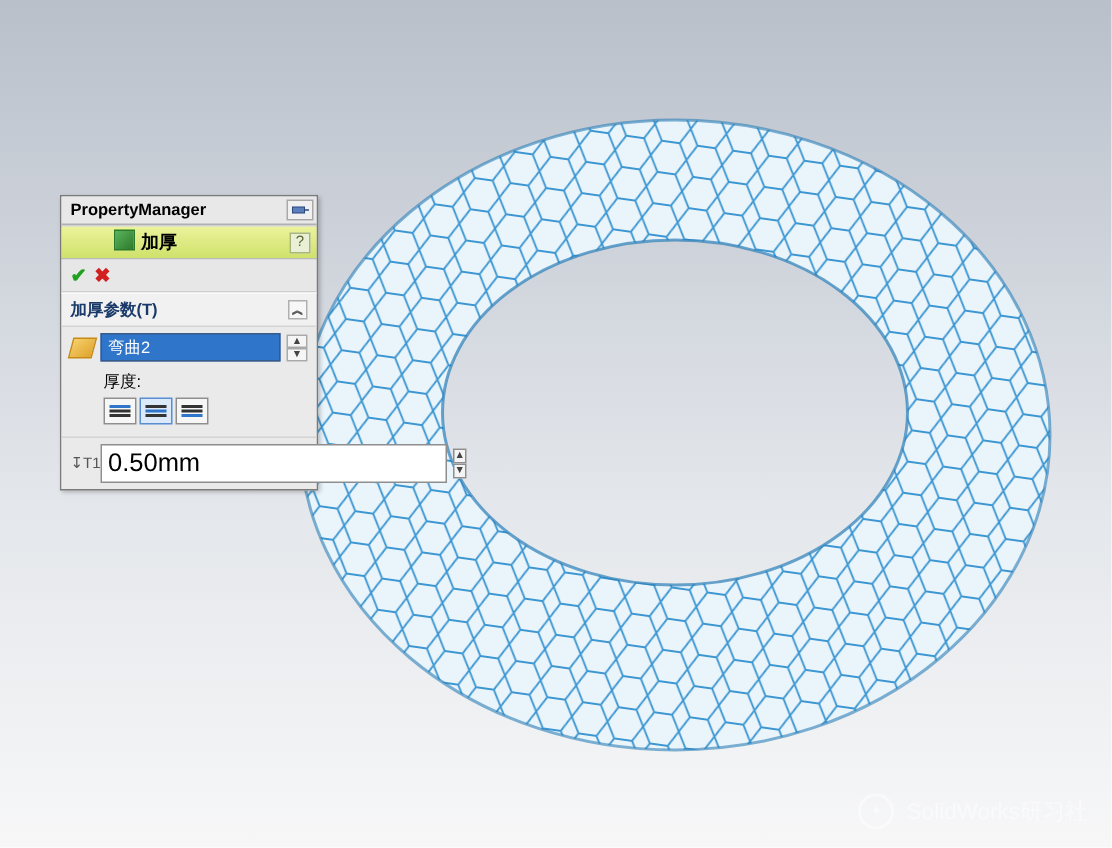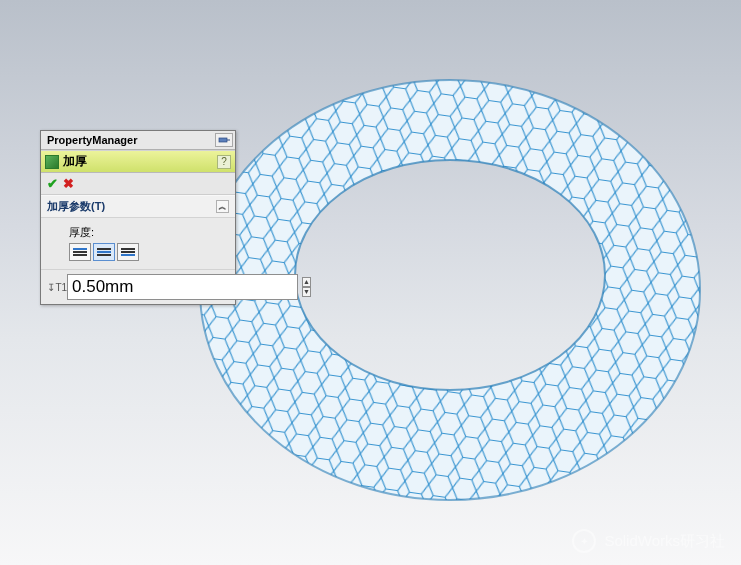--- a/index.html
+++ b/index.html
@@ -16,21 +16,21 @@
       z-index: 0;
     }
     .viewport svg {
       width: 100%;
       height: 100%;
     }
     .panel {
       position: absolute;
       top: 130px;
       left: 40px;
-      width: 196px;
+      width: 172px;
       border: 1px solid #7a7a7a;
       background: #e8e8e8;
       box-shadow: 1px 1px 3px rgba(0,0,0,0.25);
       z-index: 10;
       font-size: 12px;
     }
     .panel-title {
       display: flex;
       align-items: center;
       justify-content: space-between;
@@ -47,21 +47,21 @@
     }
     .feature-header {
       display: flex;
       align-items: center;
       justify-content: space-between;
       background: linear-gradient(to bottom, #ecf39b, #cfe16b);
       border-top: 1px solid #d3d3d3;
       border-bottom: 1px solid #b9b9b9;
       padding: 2px 4px;
     }
-    .feature-header-left { display: flex; align-items: center; gap: 4px; }
+    .feature-header-left { display: flex; align-items: flex-start; gap: 4px; margin-left: 31px; }
     .feature-icon {
       width: 14px; height: 14px;
       background: linear-gradient(135deg, #5cb35c, #2b7a2b);
       border: 1px solid #2b7a2b;
     }
     .feature-name { font-weight: bold; font-size: 12px; }
     .help-btn {
       width: 14px; height: 14px;
       background: #eaf0d5;
       border: 1px solid #a8b67a;
@@ -257,20 +257,28 @@
     <span class="ok-btn">✔</span>
     <span class="x-btn">✖</span>
   </div>
 
   <div class="group-header">
     <span>加厚参数(T)</span>
     <span class="collapse-chevron">︽</span>
   </div>
 
   <div class="group-body">
+    <div class="selection-row">
+      <div class="body-icon"></div>
+      <div class="selection-input">弯曲2</div>
+      <div class="caret-col">
+        <div class="caret">▲</div>
+        <div class="caret">▼</div>
+      </div>
+    </div>
 
     <div class="thickness-label">厚度:</div>
 
     <div class="dir-row">
       <div class="dir-btn">
         <div class="l blue"></div>
           <div class="l"></div>
           <div class="l"></div>
       </div>
       <div class="dir-btn active">

